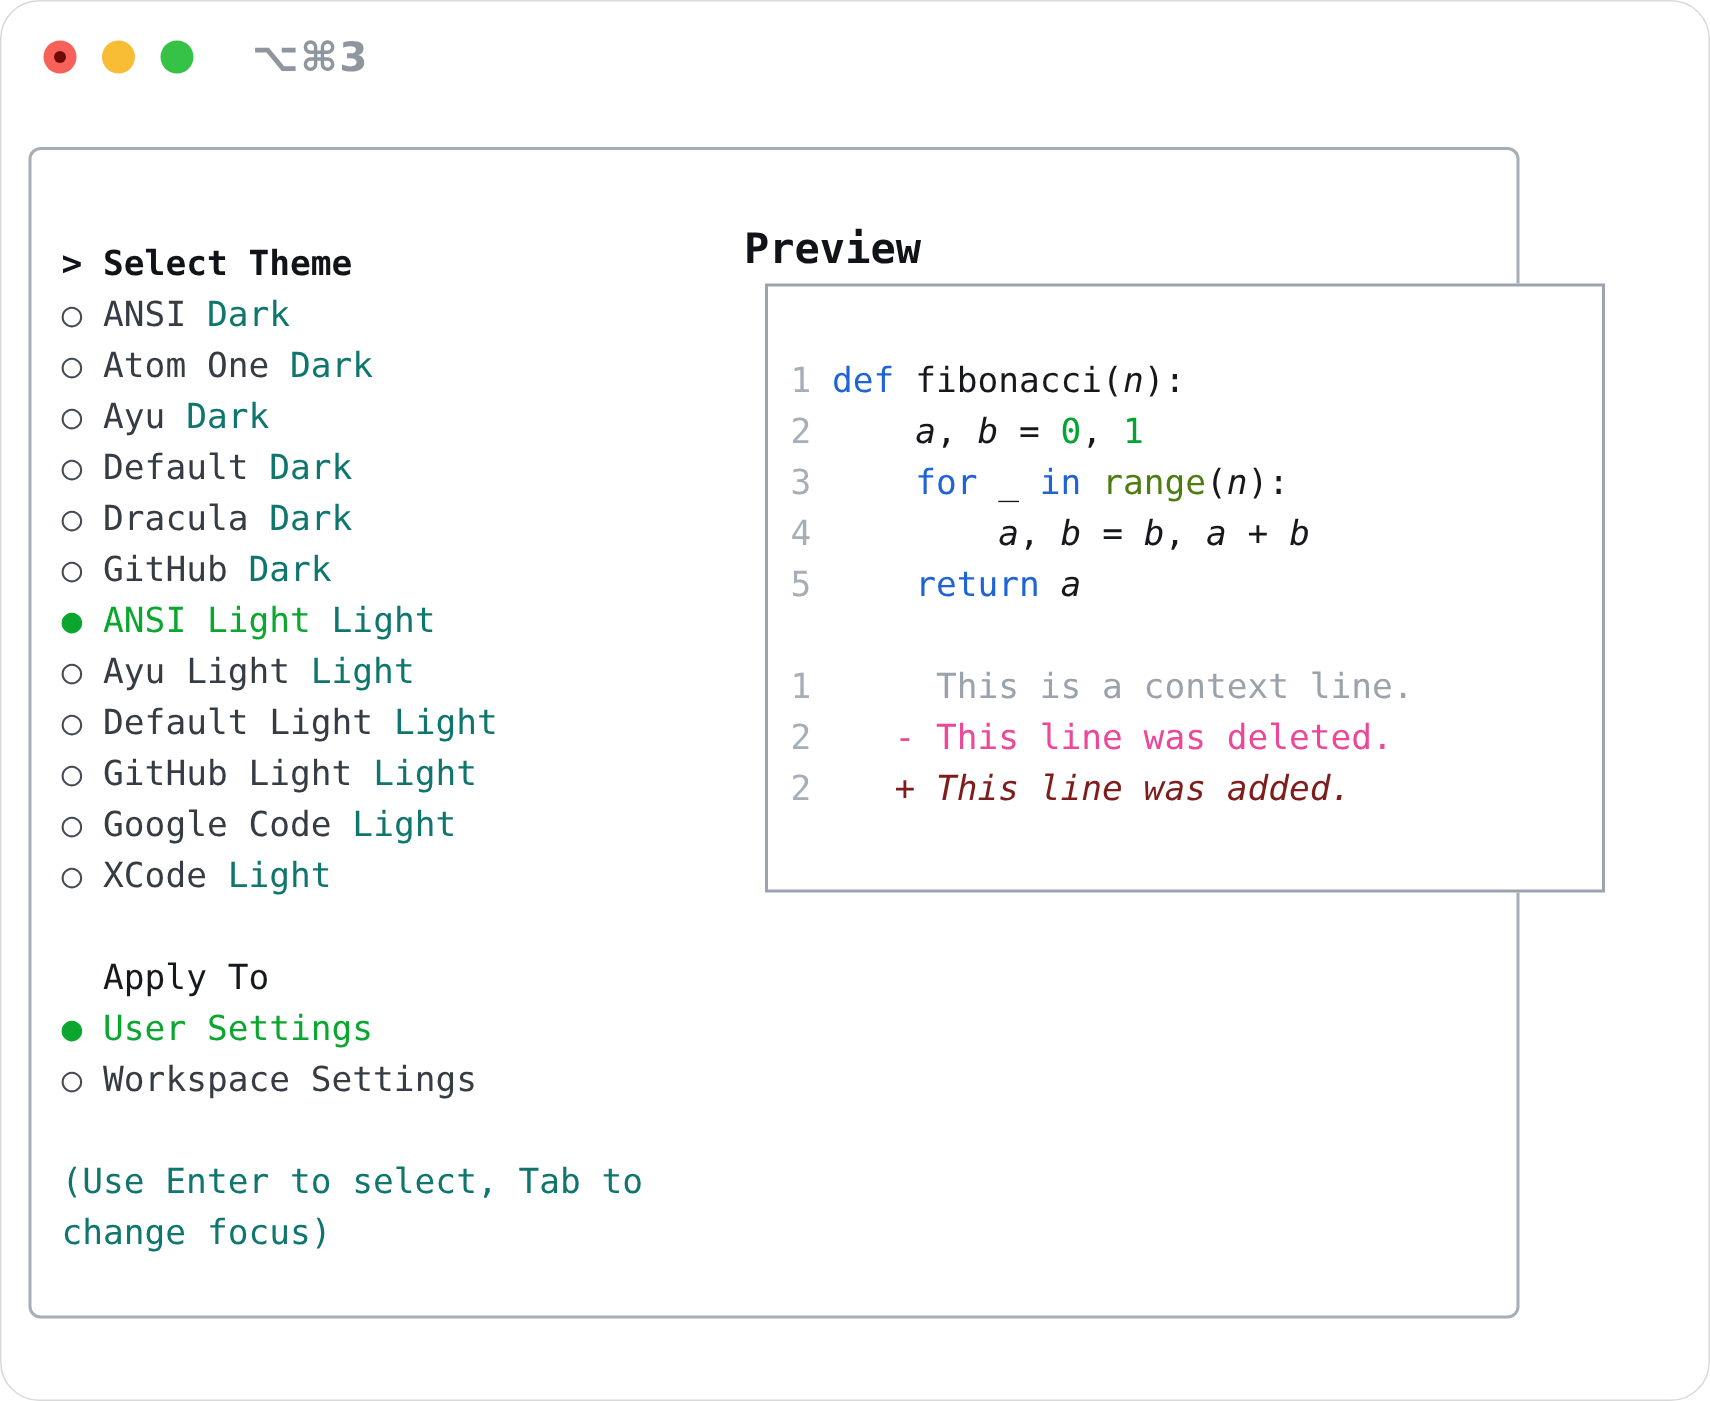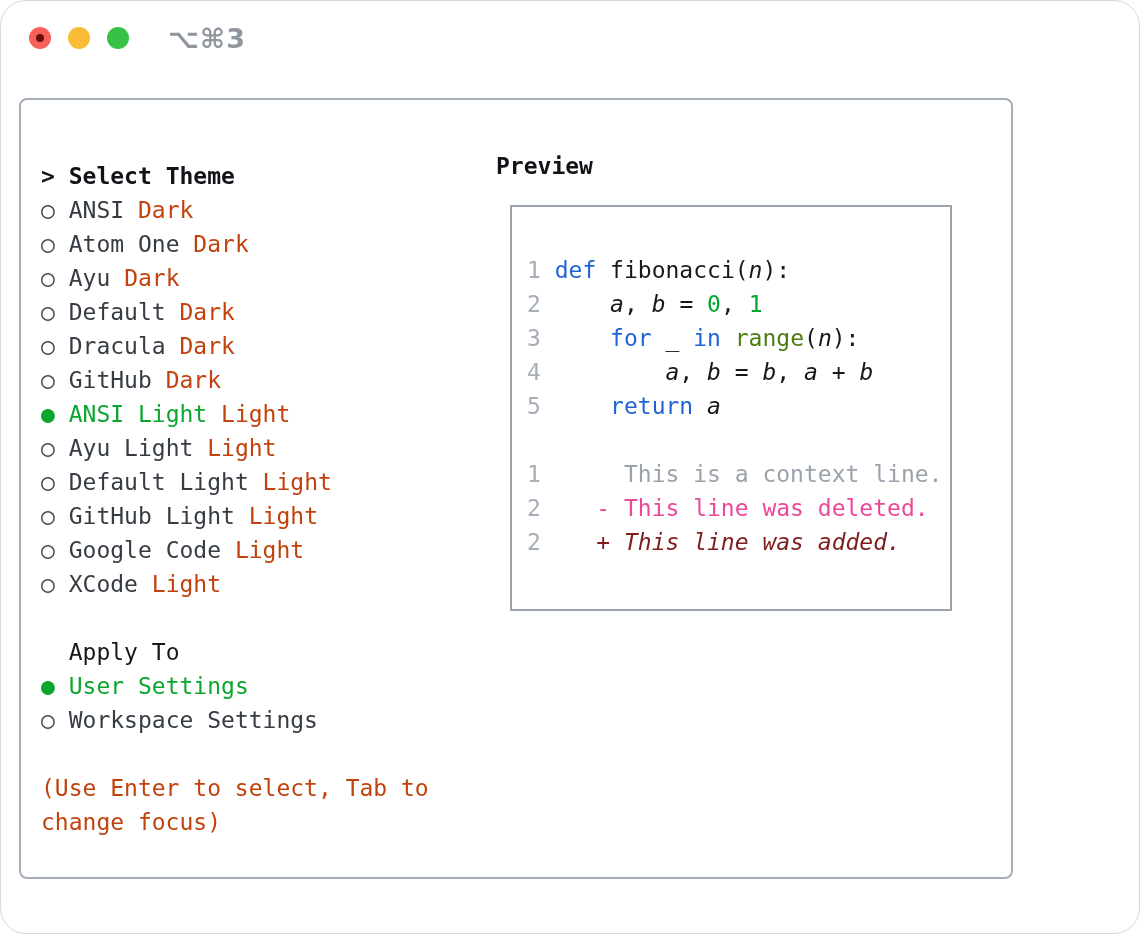--- a/index.html
+++ b/index.html
@@ -25,33 +25,33 @@
   
   .panel{
     position:absolute;left:18px;top:97px;width:994px;height:781px;
     border:2px solid #a6aeb8;border-radius:8px;box-sizing:border-box;background:#fff;
   }
   .lines{position:absolute;white-space:pre;font-size:23px;line-height:34px;}
   .lines .line{height:34px;}
   #left-lines{left:20px;top:49px;margin-top:10px;}
   .preview-header{
     position:absolute;left:475px;top:49px;height:34px;line-height:34px;
-    font-size:23px;font-weight:bold;color:#101317;white-space:pre;
+    font-size:28px;font-weight:bold;color:#101317;white-space:pre;
   }
   .hdr{font-weight:bold;color:#101317;}
   .hdr2{color:#15181c;}
   .arrow{font-weight:bold;color:#101317;}
   .mk{color:#454b52;}
   .mk-sel{color:#0aa62e;}
   .name{color:#363c43;}
   .name-sel{color:#0aa62e;}
-  .muted{color:#c2410c;}
+  .muted{color:#0f766e;}
   
   .pbox{
-    position:absolute;left:489px;top:105px;width:442px;height:406px;
+    position:absolute;left:489px;top:89px;width:560px;height:406px;
     border:2px solid #9ba3ae;box-sizing:border-box;background:#fff;
   }
   #code-lines{left:15px;top:46px;}
   .tk-num{color:#a6aeb8;}
   .tk-plain{color:#16181b;}
   .tk-kw{color:#1f63d6;}
   .tk-fn{color:#4d7c0f;}
   .tk-lit{color:#00a62f;}
   .tk-var{color:#16181b;font-style:italic;}
   .tk-ctx{color:#9aa2ac;text-align:right;}

